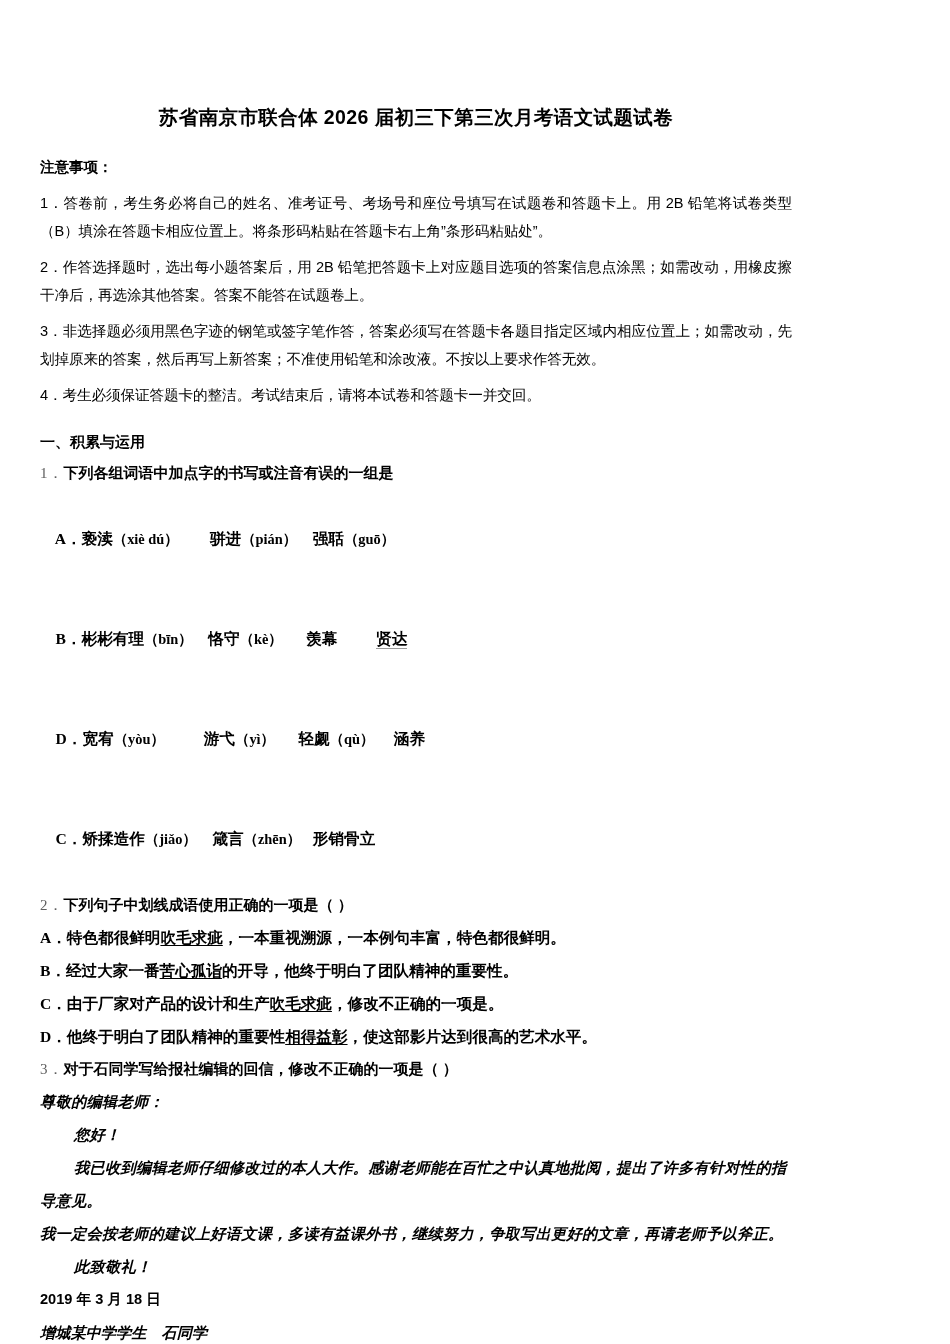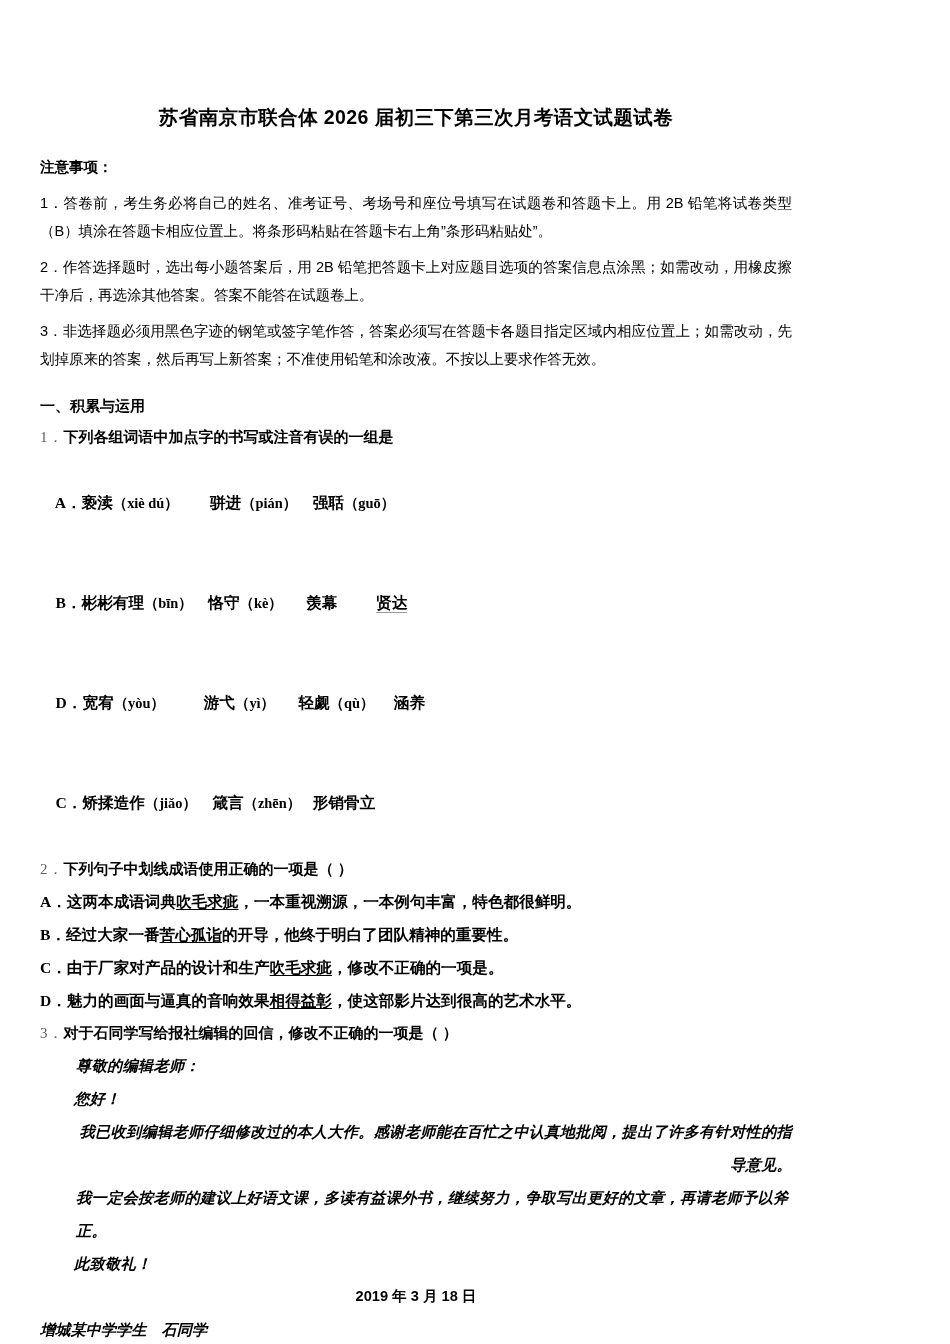--- a/index.html
+++ b/index.html
@@ -102,28 +102,27 @@
   
   .letter-line {
     font-family: "Liberation Serif", "DejaVu Serif", serif;
     font-weight: bold;
     font-style: italic;
     font-size: 15.2px;
     line-height: 33px;
     letter-spacing: 0.3px;
   }
   .letter-line.indent1 { text-indent: 34px; }
-  .letter-line.indent2 { text-indent: 34px; text-align: right; }
-  .letter-line.full { text-indent: 0; margin-left: 36px; }
+  .letter-line.indent2 { text-indent: 34px; }
+  .letter-line.full { text-indent: 0; }
   .date-line {
     font-family: "Liberation Sans", "DejaVu Sans", sans-serif;
     font-weight: bold;
     font-size: 14.6px;
     line-height: 33px;
-    text-align: center;
   }
   .sign-line {
     font-family: Liberation Sans, sans-serif;
     font-weight: bold;
     font-style: italic;
     font-size: 15.2px;
     line-height: 33px;
     white-space: pre;
   }
 </style>
@@ -132,20 +131,21 @@
 
 <div class="page">
 
   <h1 class="doc-title">苏省南京市联合体 2026 届初三下第三次月考语文试题试卷</h1>
 
   <div class="notice-wrap">
     <div class="notice-head">注意事项：</div>
     <div class="notice-item">1．答卷前，考生务必将自己的姓名、准考证号、考场号和座位号填写在试题卷和答题卡上。用 2B 铅笔将试卷类型（B）填涂在答题卡相应位置上。将条形码粘贴在答题卡右上角”条形码粘贴处”。</div>
     <div class="notice-item">2．作答选择题时，选出每小题答案后，用 2B 铅笔把答题卡上对应题目选项的答案信息点涂黑；如需改动，用橡皮擦干净后，再选涂其他答案。答案不能答在试题卷上。</div>
     <div class="notice-item">3．非选择题必须用黑色字迹的钢笔或签字笔作答，答案必须写在答题卡各题目指定区域内相应位置上；如需改动，先划掉原来的答案，然后再写上新答案；不准使用铅笔和涂改液。不按以上要求作答无效。</div>
+    <div class="notice-item">4．考生必须保证答题卡的整洁。考试结束后，请将本试卷和答题卡一并交回。</div>
   </div>
 
   <div class="section-head">一、积累与运用</div>
 
   <div class="q-stem">
     <span class="q-num">1．</span><span>下列各组词语中加点字的书写或注音有误的一组是</span>
   </div>
   <div class="opt">
     <span class="opt-letter">A．</span><span class="q1-parts"><span>亵渎</span><span class="pinyin">（xiè dú）</span><span>        </span><span>骈进</span><span class="pinyin">（pián）</span><span>    </span><span>强聒</span><span class="pinyin">（guō）</span></span>
   </div>
@@ -156,30 +156,30 @@
     <span class="opt-letter">D．</span><span class="q1-parts"><span>宽宥</span><span class="pinyin">（yòu）</span><span>          </span><span>游弋</span><span class="pinyin">（yì）</span><span>      </span><span>轻觑</span><span class="pinyin">（qù）</span><span>     </span><span>涵养</span></span>
   </div>
   <div class="opt">
     <span class="opt-letter">C．</span><span class="q1-parts"><span>矫揉造作</span><span class="pinyin">（jiǎo）</span><span>    </span><span>箴言</span><span class="pinyin">（zhēn）</span><span>   </span><span>形销骨立</span></span>
   </div>
 
   <div class="q-stem">
     <span class="q-num">2．</span><span>下列句子中划线成语使用正确的一项是（      ）</span>
   </div>
   <div class="opt wrap">
-    <span class="opt-letter">A．</span><span>这两本成语词典</span><span class="u">吹毛求疵</span><span>，一本重视溯源，一本例句丰富，特色都很鲜明。</span>
+    <span class="opt-letter">A．</span><span>特色都很鲜明</span><span class="u">吹毛求疵</span><span>，一本重视溯源，一本例句丰富，特色都很鲜明。</span>
   </div>
   <div class="opt wrap">
     <span class="opt-letter">B．</span><span>经过大家一番</span><span class="u">苦心孤诣</span><span>的开导，他终于明白了团队精神的重要性。</span>
   </div>
   <div class="opt wrap">
     <span class="opt-letter">C．</span><span>由于厂家对产品的设计和生产</span><span class="u">吹毛求疵</span><span>，修改不正确的一项是。</span>
   </div>
   <div class="opt wrap">
-    <span class="opt-letter">D．</span><span>魅力的画面与逼真的音响效果</span><span class="u">相得益彰</span><span>，使这部影片达到很高的艺术水平。</span>
+    <span class="opt-letter">D．</span><span>他终于明白了团队精神的重要性</span><span class="u">相得益彰</span><span>，使这部影片达到很高的艺术水平。</span>
   </div>
 
   <div class="q-stem">
     <span class="q-num">3．</span><span>对于石同学写给报社编辑的回信，修改不正确的一项是（      ）</span>
   </div>
 
   <div class="letter-line full">尊敬的编辑老师：</div>
   <div class="letter-line indent1">您好！</div>
   <div class="letter-line indent2">我已收到编辑老师仔细修改过的本人大作。感谢老师能在百忙之中认真地批阅，提出了许多有针对性的指导意见。</div>
   <div class="letter-line full">我一定会按老师的建议上好语文课，多读有益课外书，继续努力，争取写出更好的文章，再请老师予以斧正。</div>

